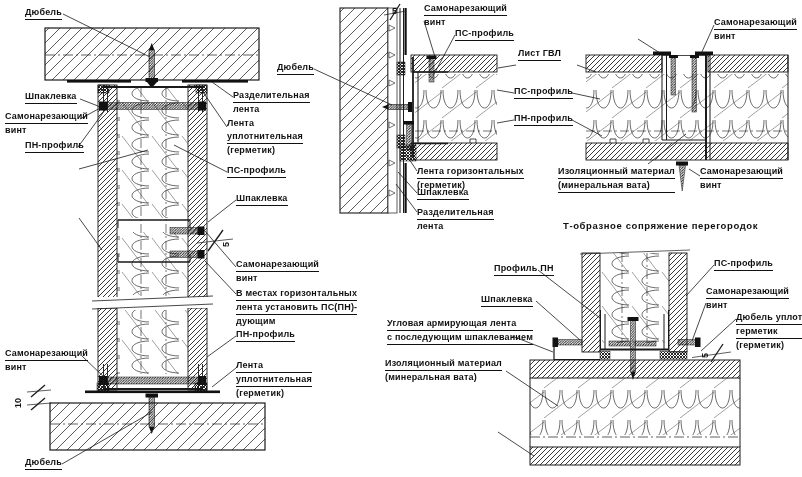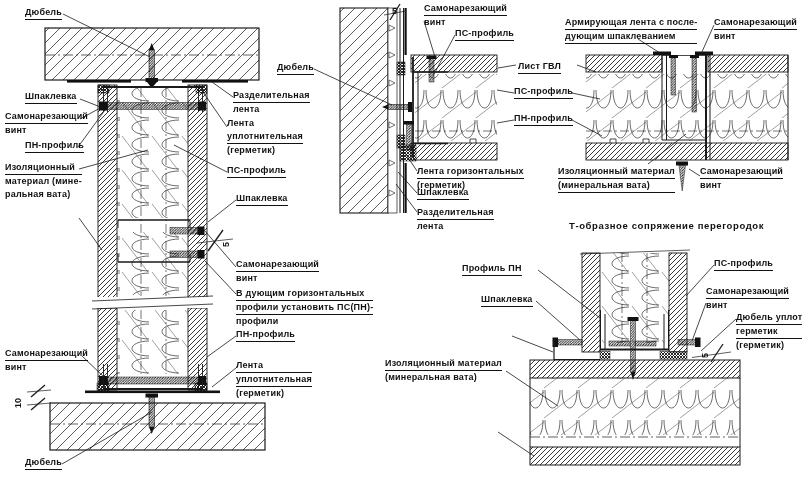--- a/index.html
+++ b/index.html
@@ -4,21 +4,21 @@
 <style>
   html,body{margin:0;padding:0;background:#fff;}
   #stage{position:relative;width:802px;height:477px;background:#fff;overflow:hidden;
          font-family:"Liberation Sans",sans-serif;}
   #stage svg{position:absolute;left:0;top:0;}
   .lbl{position:absolute;font:700 9px/12.5px "Liberation Sans",sans-serif;
        letter-spacing:.2px;color:#111;white-space:nowrap;}
   .lbl span{display:block;}
   .lbl span.u{border-bottom:1.1px solid #111;padding-bottom:.5px;}
   .title{position:absolute;font:700 9.5px/13px "Liberation Sans",sans-serif;
-         letter-spacing:.6px;color:#111;white-space:nowrap;margin-left:6px;}
+         letter-spacing:.6px;color:#111;white-space:nowrap;}
   .dim{font:700 9px "Liberation Sans",sans-serif;fill:#111;}
 </style>
 </head>
 <body>
 
 <div id="stage">
 
 <svg width="802" height="477" viewBox="0 0 802 477">
   <defs>
     <pattern id="slab" width="11" height="11" patternUnits="userSpaceOnUse">
@@ -256,25 +256,20 @@
 <div class="lbl" style="left:25px;top:90px">
       <span class="u">Шпаклевка</span>
     </div>
 <div class="lbl" style="left:5px;top:110px">
       <span class="u">Самонарезающий</span>
       <span>винт</span>
     </div>
 <div class="lbl" style="left:25px;top:139px">
       <span class="u">ПН-профиль</span>
     </div>
-<div class="lbl" style="left:5px;top:161px">
-      <span class="u">Изоляционный</span>
-      <span>материал (мине-</span>
-      <span>ральная вата)</span>
-    </div>
 <div class="lbl" style="left:5px;top:347px">
       <span class="u">Самонарезающий</span>
       <span>винт</span>
     </div>
 <div class="lbl" style="left:25px;top:456px">
       <span class="u">Дюбель</span>
     </div>
 <div class="lbl" style="left:233px;top:89px">
       <span class="u">Разделительная</span>
       <span>лента</span>
@@ -288,52 +283,48 @@
       <span class="u">ПС-профиль</span>
     </div>
 <div class="lbl" style="left:236px;top:192px">
       <span class="u">Шпаклевка</span>
     </div>
 <div class="lbl" style="left:236px;top:258px">
       <span class="u">Самонарезающий</span>
       <span>винт</span>
     </div>
 <div class="lbl" style="left:236px;top:287px">
-      <span class="u">В дующим горизонтальных</span>
-      <span class="u">профили установить ПС(ПН)-</span>
-      <span>профили</span>
+      <span class="u">В местах горизонтальных</span>
+      <span class="u">лента установить ПС(ПН)-</span>
+      <span>дующим</span>
     </div>
 <div class="lbl" style="left:236px;top:328px">
       <span class="u">ПН-профиль</span>
     </div>
 <div class="lbl" style="left:236px;top:359px">
       <span class="u">Лента</span>
       <span class="u">уплотнительная</span>
       <span>(герметик)</span>
     </div>
 
 <div class="lbl" style="left:424px;top:2px">
       <span class="u">Самонарезающий</span>
       <span>винт</span>
     </div>
 <div class="lbl" style="left:455px;top:27px">
       <span class="u">ПС-профиль</span>
     </div>
 <div class="lbl" style="left:277px;top:61px">
       <span class="u">Дюбель</span>
     </div>
-<div class="lbl" style="left:565px;top:16px">
-      <span class="u">Армирующая лента с после-</span>
-      <span class="u">дующим шпаклеванием</span>
-    </div>
 <div class="lbl" style="left:714px;top:16px">
       <span class="u">Самонарезающий</span>
       <span>винт</span>
     </div>
-<div class="lbl" style="left:518px;top:60px">
+<div class="lbl" style="left:518px;top:47px">
       <span class="u">Лист ГВЛ</span>
     </div>
 <div class="lbl" style="left:514px;top:85px">
       <span class="u">ПС-профиль</span>
     </div>
 <div class="lbl" style="left:514px;top:112px">
       <span class="u">ПН-профиль</span>
     </div>
 <div class="lbl" style="left:417px;top:165px">
       <span class="u">Лента горизонтальных</span>
@@ -349,25 +340,29 @@
 <div class="lbl" style="left:558px;top:165px">
       <span class="u">Изоляционный материал</span>
       <span class="u">(минеральная вата)</span>
     </div>
 <div class="lbl" style="left:700px;top:165px">
       <span class="u">Самонарезающий</span>
       <span>винт</span>
     </div>
 <div class="title" style="left:563px;top:219px">Т-образное сопряжение перегородок</div>
 
-<div class="lbl" style="left:462px;top:262px">
+<div class="lbl" style="left:494px;top:262px">
       <span class="u">Профиль ПН</span>
     </div>
 <div class="lbl" style="left:481px;top:293px">
       <span class="u">Шпаклевка</span>
+    </div>
+<div class="lbl" style="left:387px;top:317px">
+      <span class="u">Угловая армирующая лента</span>
+      <span class="u">с последующим шпаклеванием</span>
     </div>
 <div class="lbl" style="left:385px;top:357px">
       <span class="u">Изоляционный материал</span>
       <span>(минеральная вата)</span>
     </div>
 <div class="lbl" style="left:714px;top:257px">
       <span class="u">ПС-профиль</span>
     </div>
 <div class="lbl" style="left:706px;top:285px">
       <span class="u">Самонарезающий</span>

